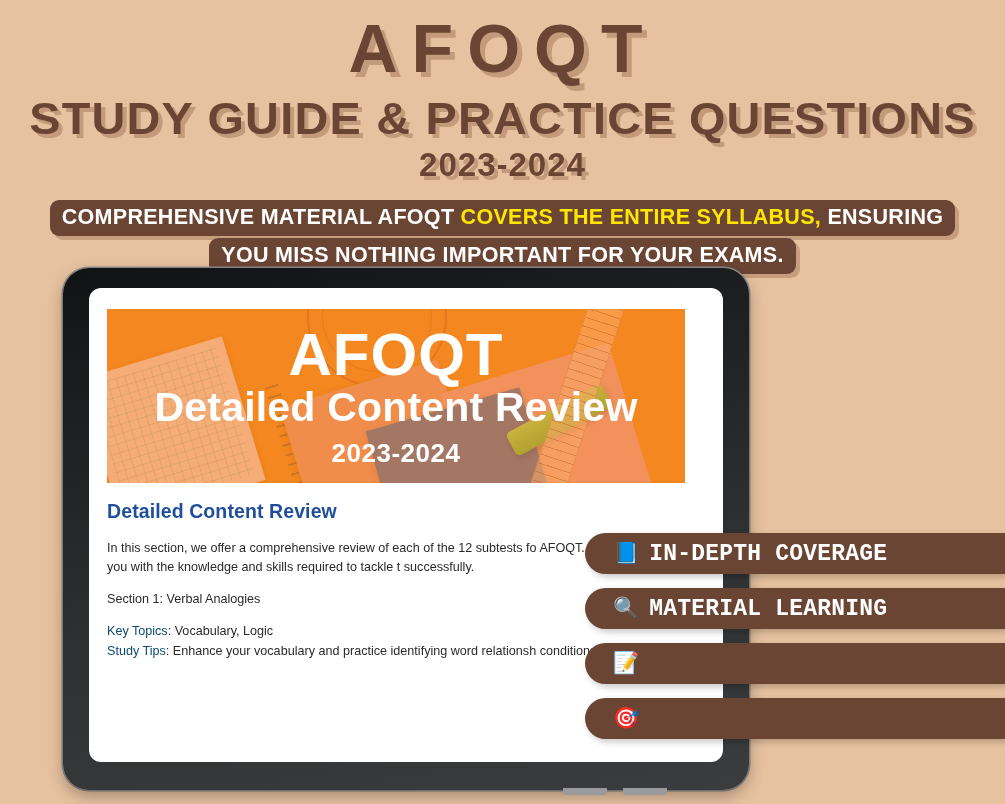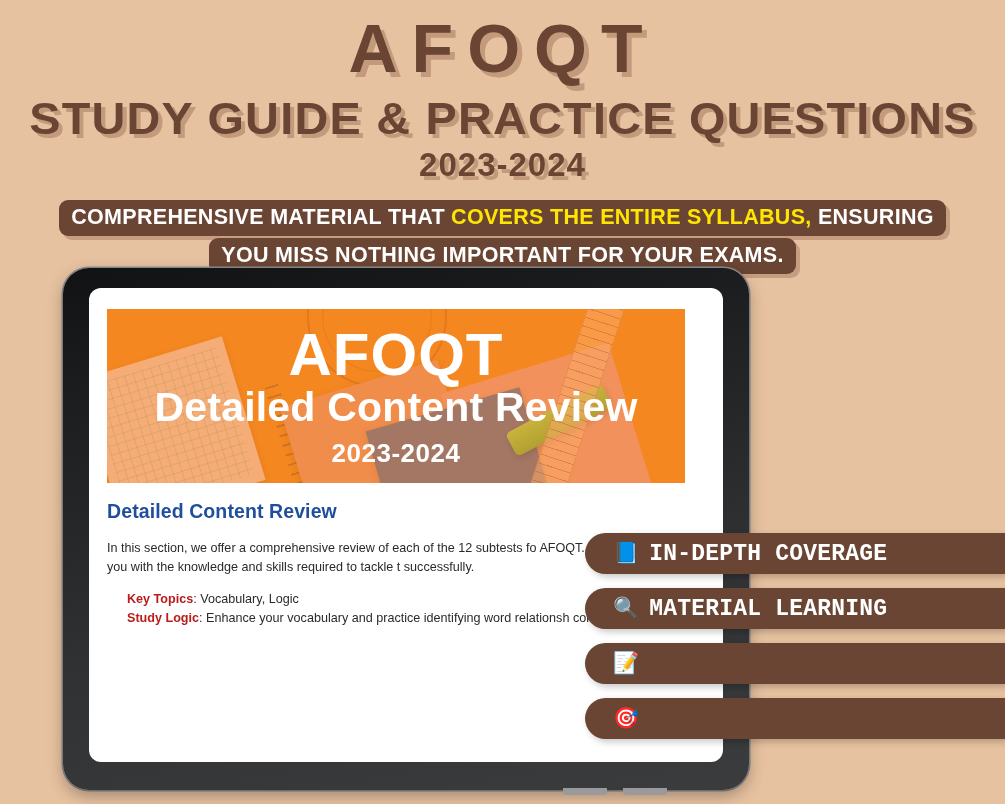--- a/index.html
+++ b/index.html
@@ -144,21 +144,21 @@
   .doc{position:absolute;left:18px;top:212px;width:596px;}
   .doc-h{
     font-size:19.5px;font-weight:bold;color:#1f4e9c;
     margin:0 0 16px 0;letter-spacing:.1px;
   }
   .doc-p{
     font-size:12.6px;color:#2a2a2a;line-height:1.52;
     margin:0 0 13px 0;
   }
   .doc-p.tight{margin-bottom:0;}
-  .doc-p b{font-weight:bold;color:#b91c1c;margin-left:20px;}
+  .doc-p b{font-weight:normal;color:#0c4a6e;}
 
   
   .badges{position:absolute;left:585px;top:533px;width:420px;}
   .badge{
     position:relative;height:41px;margin-bottom:14px;
     background:#6b4534;color:#fff;
     border-radius:21px 0 0 21px;
     display:flex;align-items:center;
     padding-left:28px;
     box-shadow:3px 3px 7px rgba(0,0,0,.22);
@@ -175,21 +175,21 @@
 <body>
 
 <div class="header">
   <div class="title-main">AFOQT</div>
   <div class="title-sub">STUDY GUIDE &amp; PRACTICE QUESTIONS</div>
   <div class="title-years">2023-2024</div>
 </div>
 
 <div class="banner-wrap">
   <div class="banner-row">
-    <div class="banner banner-1"><span>COMPREHENSIVE MATERIAL THAT </span><span class="hl">COVERS THE ENTIRE SYLLABUS,</span><span> ENSURING</span></div>
+    <div class="banner banner-1"><span>COMPREHENSIVE MATERIAL AFOQT </span><span class="hl">COVERS THE ENTIRE SYLLABUS,</span><span> ENSURING</span></div>
   </div>
   <div class="banner-row">
     <div class="banner banner-2">YOU MISS NOTHING IMPORTANT FOR YOUR EXAMS.</div>
   </div>
 </div>
 
 <div class="tablet">
   <div class="tablet-foot foot-l"></div>
   <div class="tablet-foot foot-r"></div>
 
@@ -210,22 +210,23 @@
       <div class="hero-text">
         <div class="hero-t1">AFOQT</div>
         <div class="hero-t2">Detailed Content Review</div>
         <div class="hero-t3">2023-2024</div>
       </div>
     </div>
 
     <div class="doc">
       <div class="doc-h">Detailed Content Review</div>
       <p class="doc-p">In this section, we offer a comprehensive review of each of the 12 subtests fo AFOQT. Our aim is to arm you with the knowledge and skills required to tackle t successfully.</p>
+      <p class="doc-p">Section 1: Verbal Analogies</p>
       <p class="doc-p tight"><b>Key Topics</b><span>: Vocabulary, Logic</span></p>
-      <p class="doc-p tight"><b>Study Logic</b><span>: Enhance your vocabulary and practice identifying word relationsh conditions.</span></p>
+      <p class="doc-p tight"><b>Study Tips</b><span>: Enhance your vocabulary and practice identifying word relationsh conditions.</span></p>
     </div>
 
   </div>
 </div>
 
 <div class="badges">
   <div class="badge">
     <span class="badge-icon">📘</span>
     <span class="badge-label">IN-DEPTH COVERAGE</span>
   </div>

